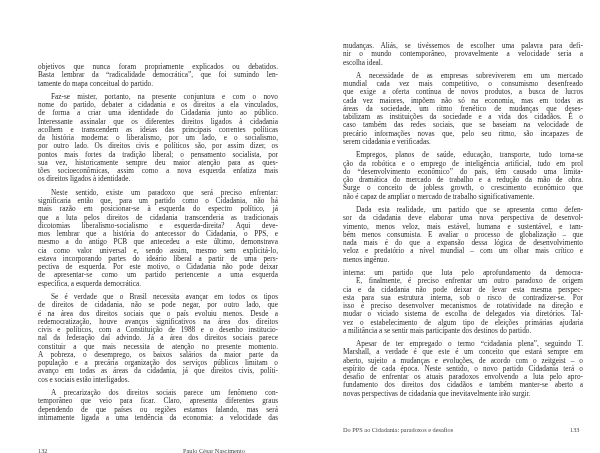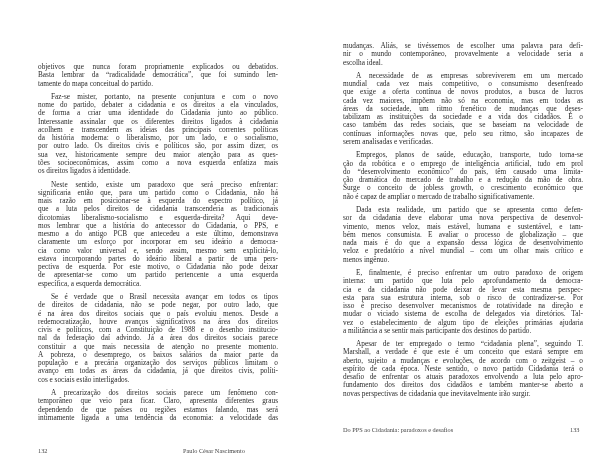--- a/index.html
+++ b/index.html
@@ -32,33 +32,33 @@
         <span class="line last">tamente do mapa conceitual do partido.</span>
       </div>
       <div class="para">
         <span class="line indent">Faz-se mister, portanto, na presente conjuntura e com o novo</span>
         <span class="line">nome do partido, debater a cidadania e os direitos a ela vinculados,</span>
         <span class="line">de forma a criar uma identidade do Cidadania junto ao público.</span>
         <span class="line">Interessante assinalar que os diferentes direitos ligados à cidadania</span>
         <span class="line">acolhem e transcendem as ideias das principais correntes políticas</span>
         <span class="line">da história moderna: o liberalismo, por um lado, e o socialismo,</span>
         <span class="line">por outro lado. Os direitos civis e políticos são, por assim dizer, os</span>
+        <span class="line">pontos mais fortes da tradição liberal; o pensamento socialista, por</span>
         <span class="line">sua vez, historicamente sempre deu maior atenção para as ques-</span>
         <span class="line">tões socioeconômicas, assim como a nova esquerda enfatiza mais</span>
         <span class="line last">os direitos ligados à identidade.</span>
       </div>
       <div class="para">
         <span class="line indent">Neste sentido, existe um paradoxo que será preciso enfrentar:</span>
         <span class="line">significaria então que, para um partido como o Cidadania, não há</span>
         <span class="line">mais razão em posicionar-se à esquerda do espectro político, já</span>
         <span class="line">que a luta pelos direitos de cidadania transcenderia as tradicionais</span>
         <span class="line">dicotomias liberalismo-socialismo e esquerda-direita? Aqui deve-</span>
         <span class="line">mos lembrar que a história do antecessor do Cidadania, o PPS, e</span>
         <span class="line">mesmo a do antigo PCB que antecedeu a este último, demonstrava</span>
-        <span class="line">claramente um esforço por incorporar em seu ideário a democra-</span>
         <span class="line">cia como valor universal e, sendo assim, mesmo sem explicitá-lo,</span>
         <span class="line">estava incorporando partes do ideário liberal a partir de uma pers-</span>
         <span class="line">pectiva de esquerda. Por este motivo, o Cidadania não pode deixar</span>
         <span class="line">de apresentar-se como um partido pertencente a uma esquerda</span>
         <span class="line last">específica, a esquerda democrática.</span>
       </div>
       <div class="para">
         <span class="line indent">Se é verdade que o Brasil necessita avançar em todos os tipos</span>
         <span class="line">de direitos de cidadania, não se pode negar, por outro lado, que</span>
         <span class="line">é na área dos direitos sociais que o país evoluiu menos. Desde a</span>
@@ -90,43 +90,43 @@
         <span class="line last">escolha ideal.</span>
       </div>
       <div class="para">
         <span class="line indent">A necessidade de as empresas sobreviverem em um mercado</span>
         <span class="line">mundial cada vez mais competitivo, o consumismo desenfreado</span>
         <span class="line">que exige a oferta contínua de novos produtos, a busca de lucros</span>
         <span class="line">cada vez maiores, impõem não só na economia, mas em todas as</span>
         <span class="line">áreas da sociedade, um ritmo frenético de mudanças que deses-</span>
         <span class="line">tabilizam as instituições da sociedade e a vida dos cidadãos. É o</span>
         <span class="line">caso também das redes sociais, que se baseiam na velocidade de</span>
-        <span class="line">contínuas informações novas que, pelo seu ritmo, são incapazes de</span>
-        <span class="line last">serem analisadas e verificadas.</span>
+        <span class="line">precário informações novas que, pelo seu ritmo, são incapazes de</span>
+        <span class="line last">serem cidadania e verificadas.</span>
       </div>
       <div class="para">
         <span class="line indent">Empregos, planos de saúde, educação, transporte, tudo torna-se</span>
         <span class="line">ção da robótica e o emprego de inteligência artificial, tudo em prol</span>
         <span class="line">do “desenvolvimento econômico” do país, têm causado uma limita-</span>
         <span class="line">ção dramática do mercado de trabalho e a redução da mão de obra.</span>
         <span class="line">Surge o conceito de jobless growth, o crescimento econômico que</span>
         <span class="line last">não é capaz de ampliar o mercado de trabalho significativamente.</span>
       </div>
       <div class="para">
         <span class="line indent">Dada esta realidade, um partido que se apresenta como defen-</span>
         <span class="line">sor da cidadania deve elaborar uma nova perspectiva de desenvol-</span>
         <span class="line">vimento, menos veloz, mais estável, humana e sustentável, e tam-</span>
         <span class="line">bém menos consumista. E avaliar o processo de globalização – que</span>
         <span class="line">nada mais é do que a expansão dessa lógica de desenvolvimento</span>
         <span class="line">veloz e predatório a nível mundial – com um olhar mais crítico e</span>
         <span class="line last">menos ingênuo.</span>
       </div>
       <div class="para">
+        <span class="line">interna: um partido que luta pelo aprofundamento da democra-</span>
         <span class="line indent">E, finalmente, é preciso enfrentar um outro paradoxo de origem</span>
-        <span class="line">interna: um partido que luta pelo aprofundamento da democra-</span>
         <span class="line">cia e da cidadania não pode deixar de levar esta mesma perspec-</span>
         <span class="line">esta para sua estrutura interna, sob o risco de contradizer-se. Por</span>
         <span class="line">isso é preciso desenvolver mecanismos de rotatividade na direção e</span>
         <span class="line">mudar o viciado sistema de escolha de delegados via diretórios. Tal-</span>
         <span class="line">vez o estabelecimento de algum tipo de eleições primárias ajudaria</span>
         <span class="line last">a militância a se sentir mais participante dos destinos do partido.</span>
       </div>
       <div class="para">
         <span class="line indent">Apesar de ter empregado o termo “cidadania plena”, seguindo T.</span>
         <span class="line">Marshall, a verdade é que este é um conceito que estará sempre em</span>

